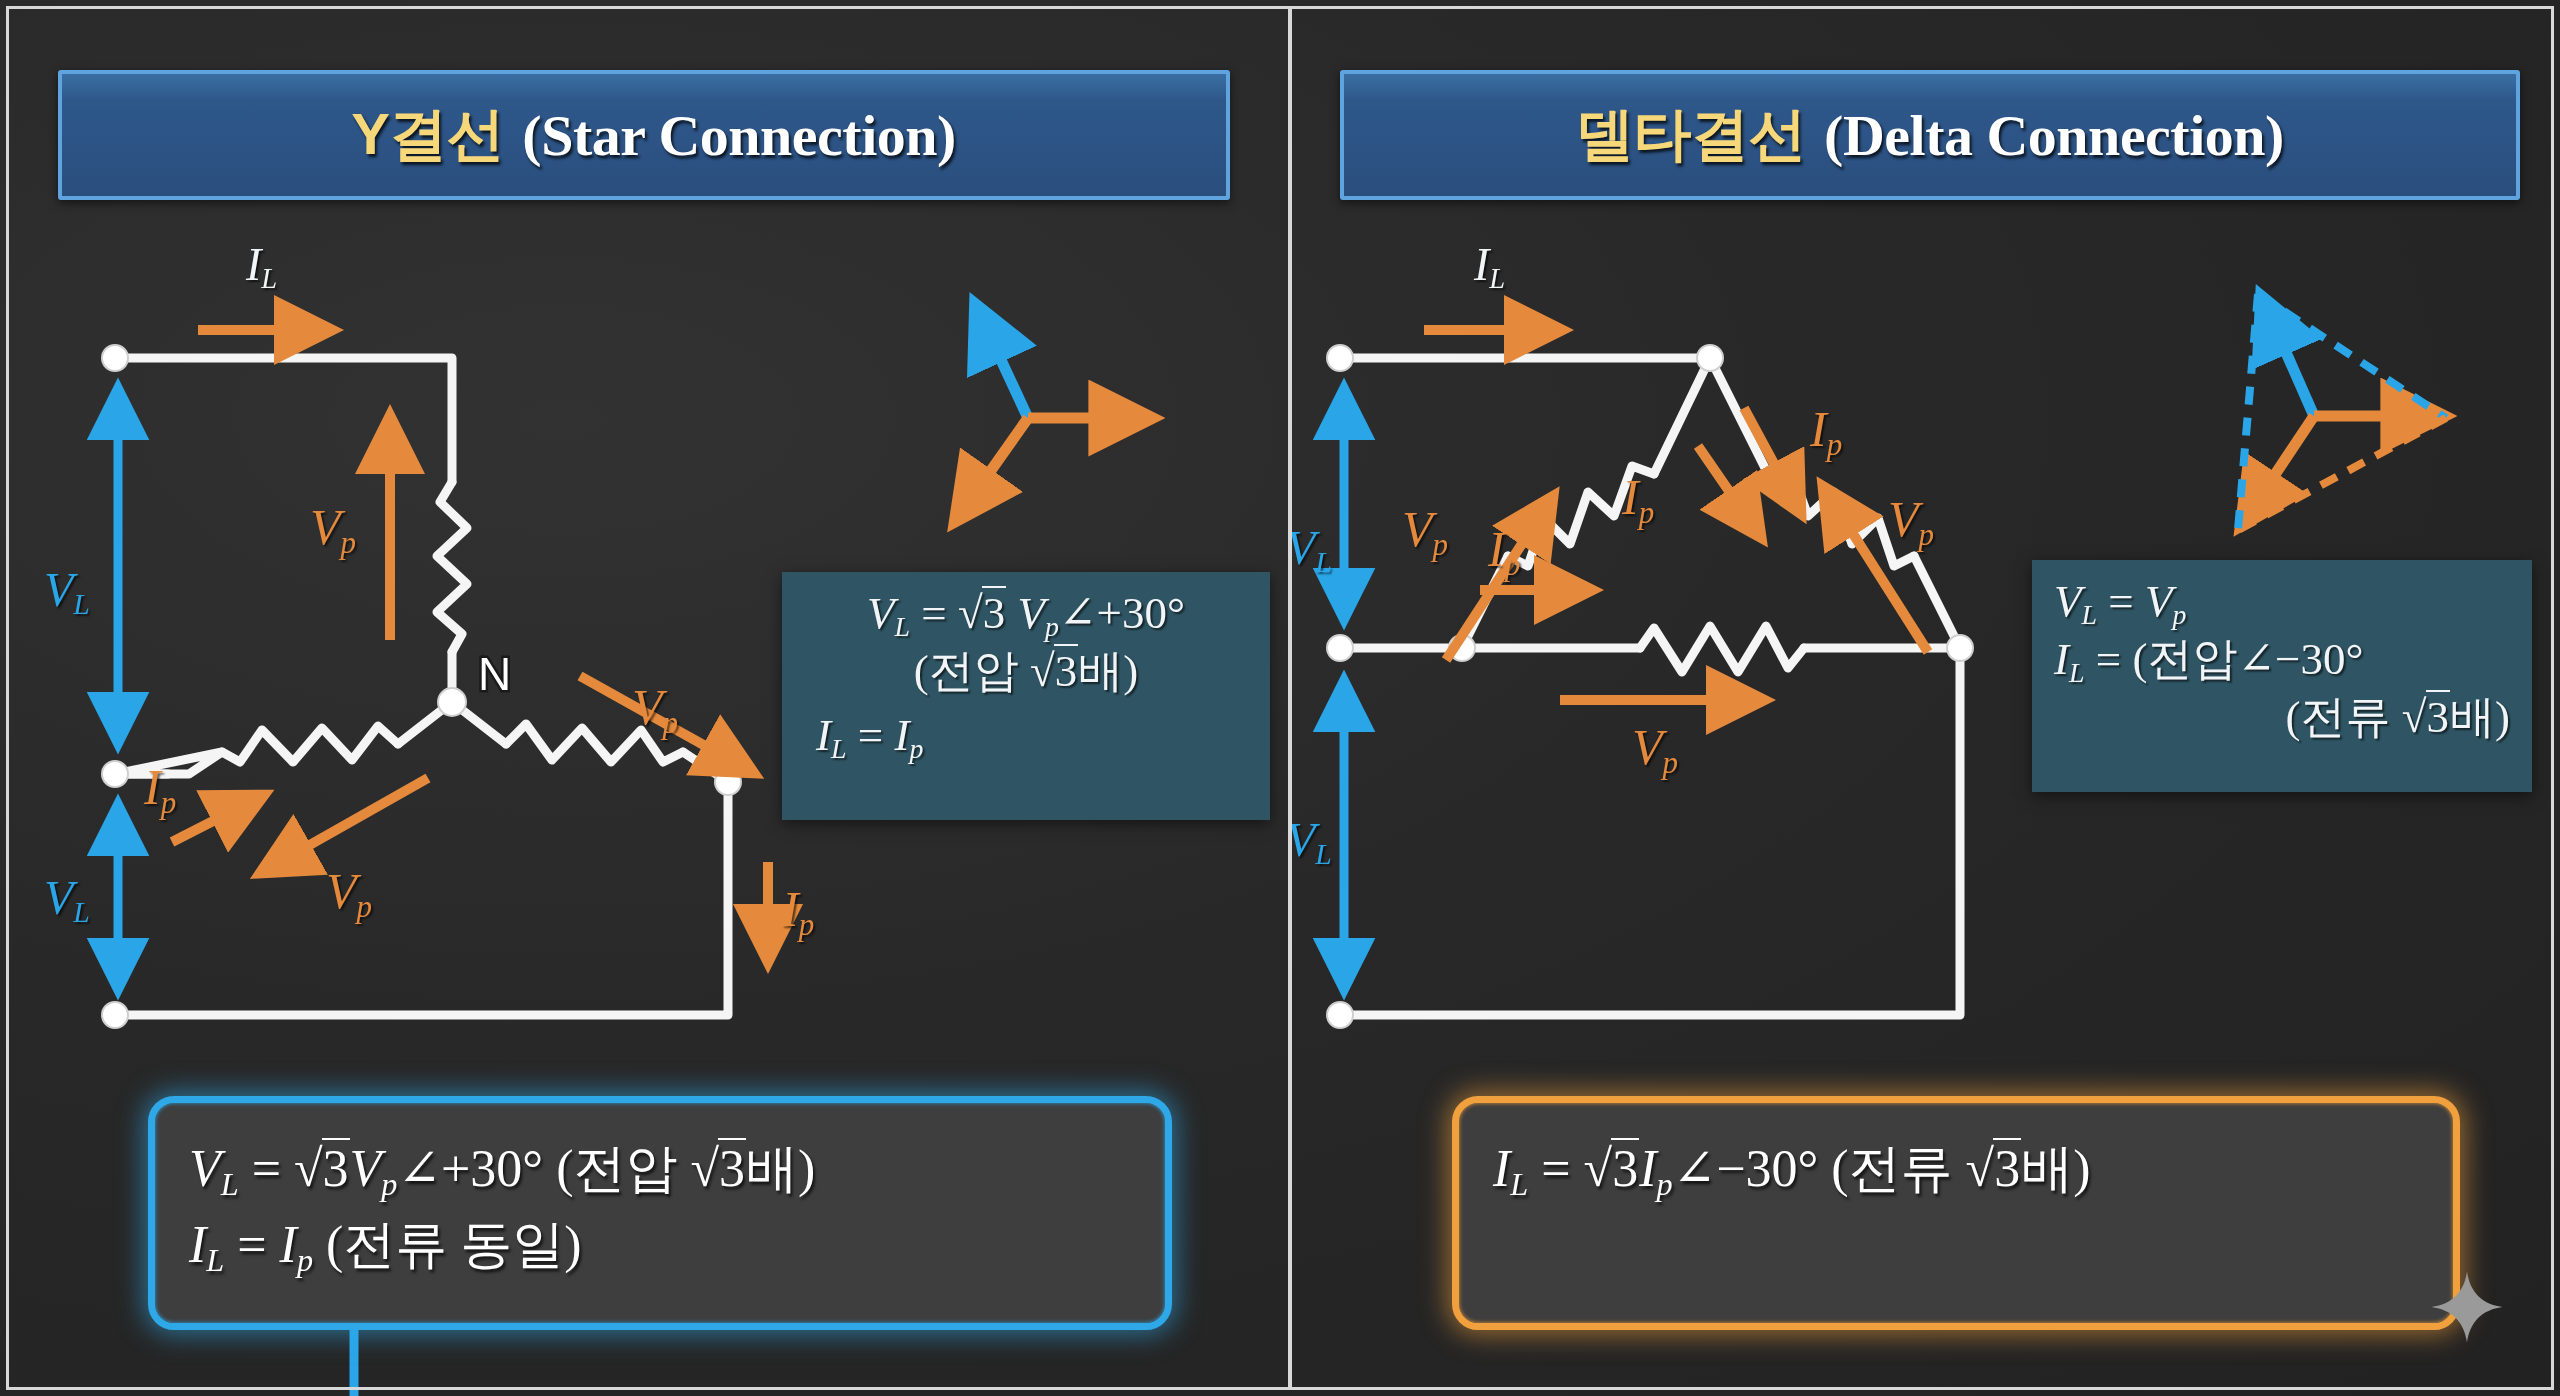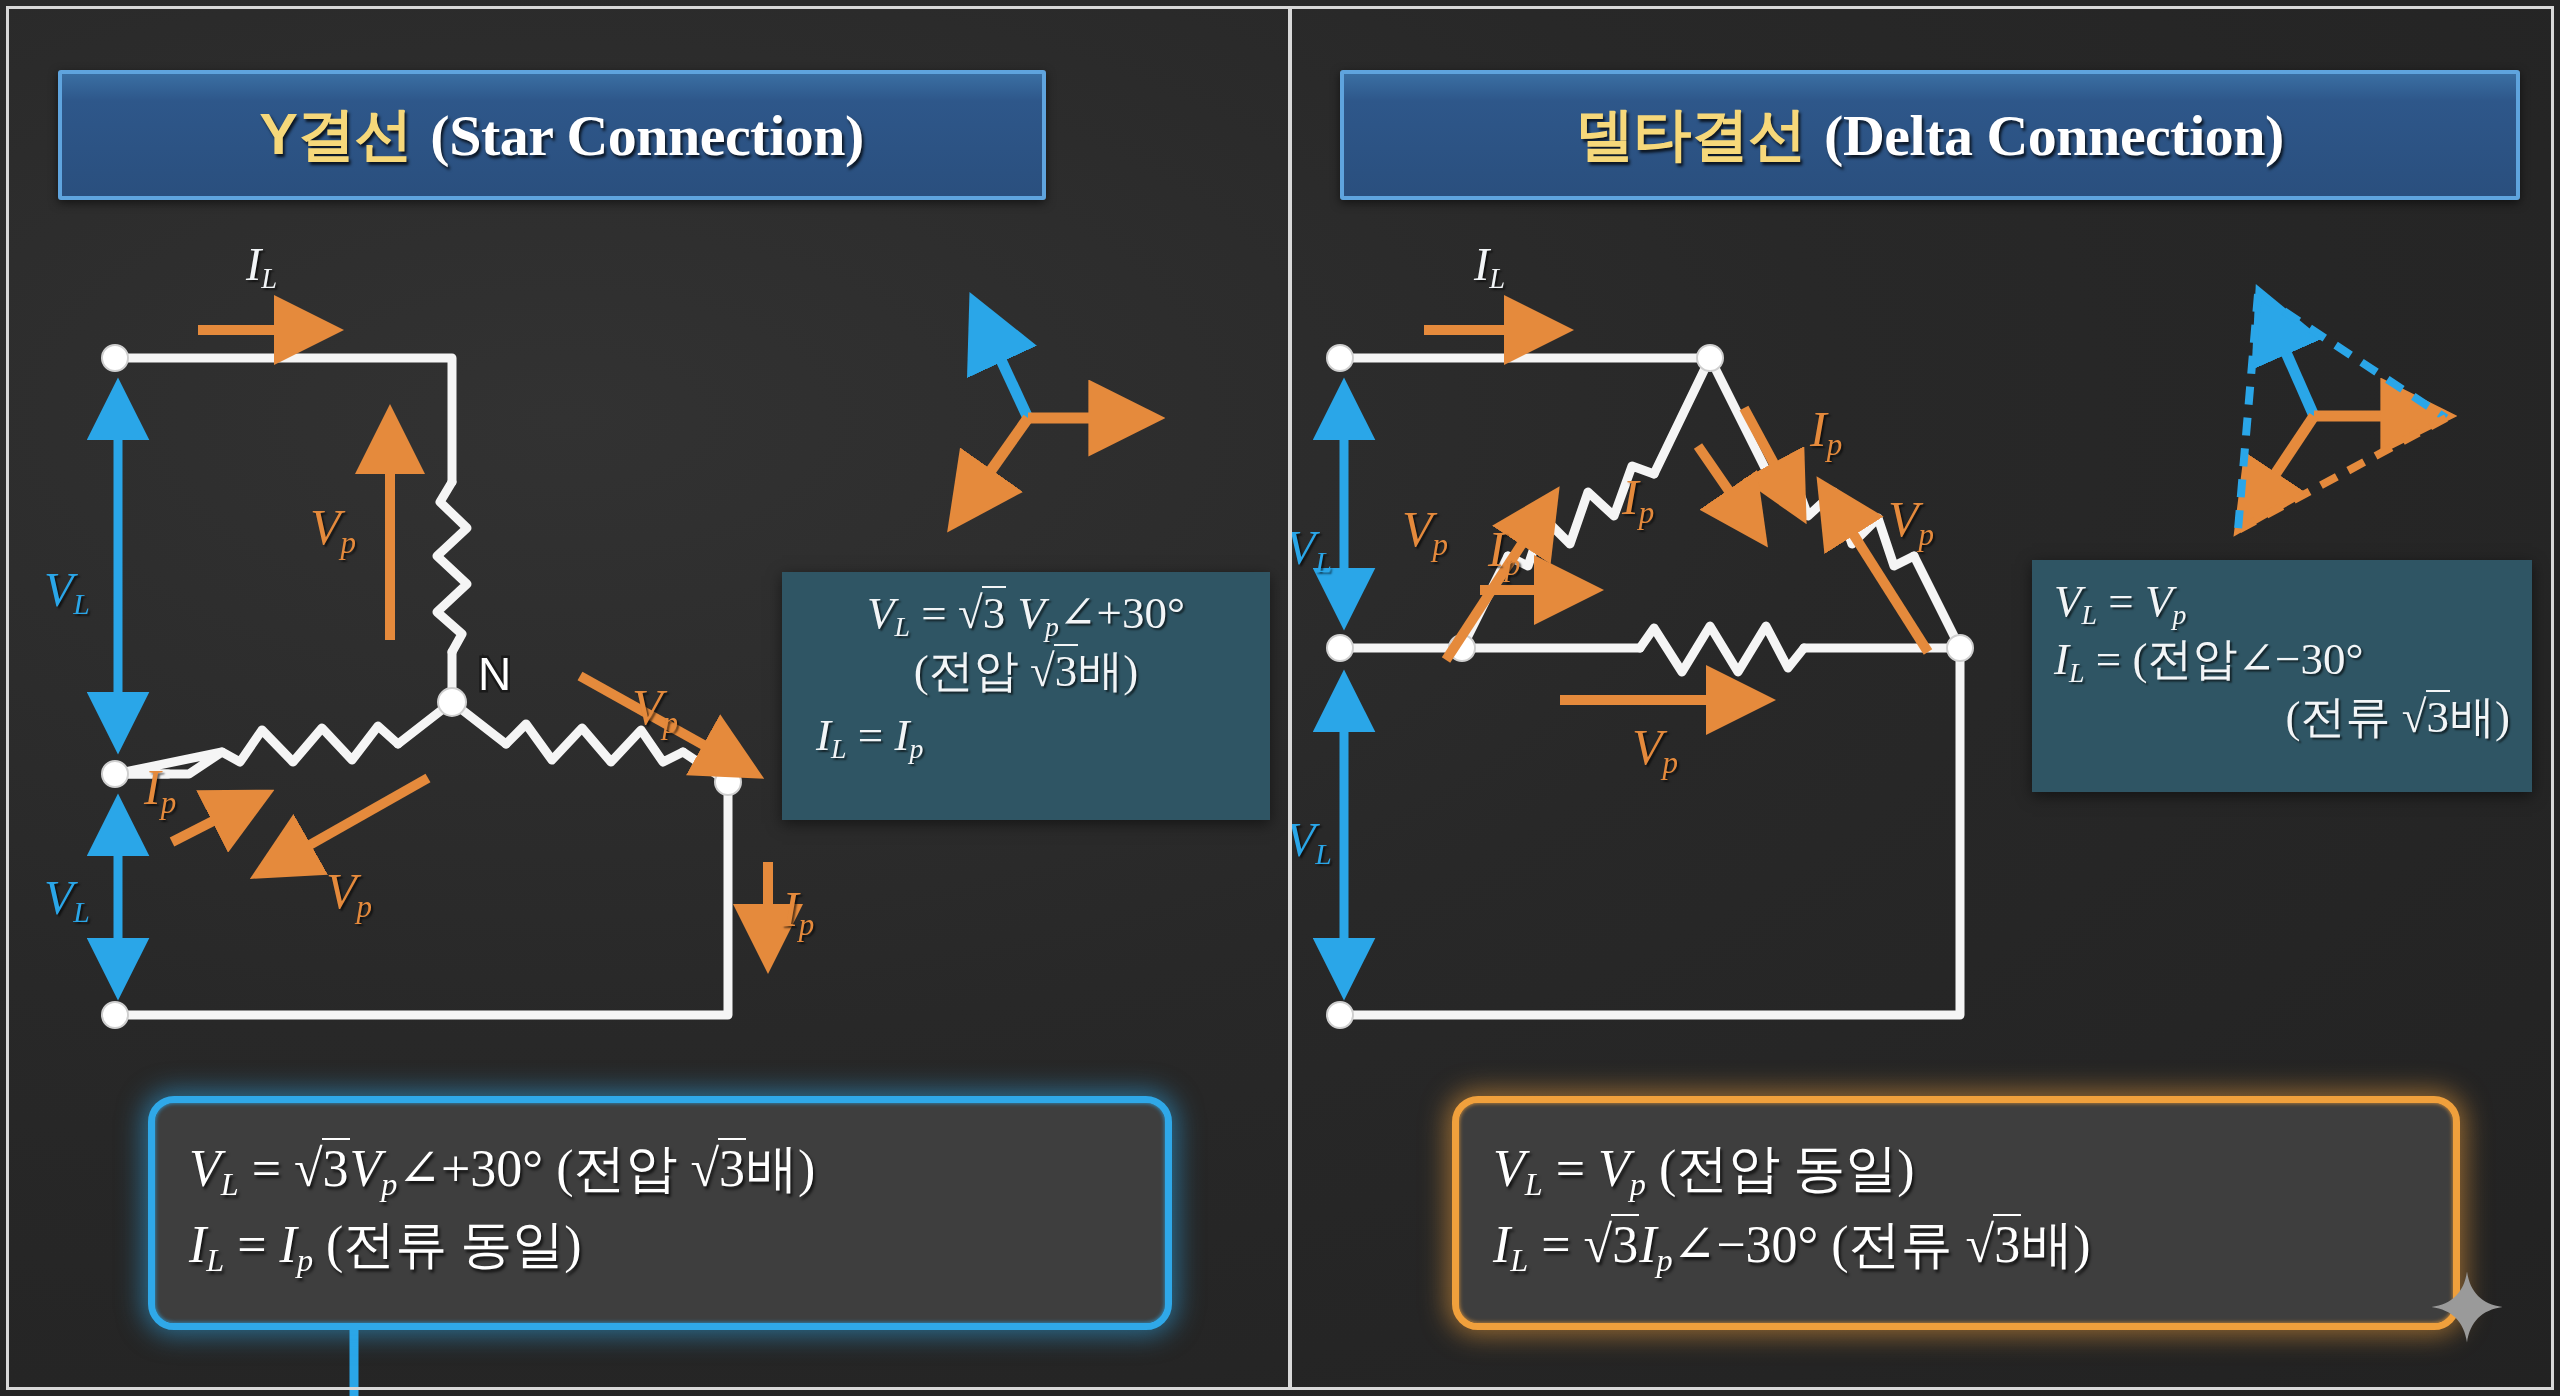--- a/index.html
+++ b/index.html
@@ -26,21 +26,21 @@
   
   .title-banner{position:absolute;box-sizing:border-box;
     background:linear-gradient(180deg,#3a6fa3 0%,#2e578a 22%,#2a4f7e 100%);
     border:4px solid #5fa4de;border-radius:3px;
     display:flex;align-items:center;justify-content:center;
     box-shadow:0 3px 10px rgba(0,0,0,.55);}
   .title-text{font-size:58px;font-weight:bold;letter-spacing:-0.5px;white-space:nowrap;}
   .title-ko{color:#f6d87a;text-shadow:2px 3px 3px rgba(0,0,0,.75);}
   .title-en{color:#ffffff;text-shadow:2px 3px 3px rgba(0,0,0,.75);font-family:Liberation Serif, serif;}
 
-  #title-left{left:58px;top:70px;width:988px;height:130px;padding-left:19px;}
+  #title-left{left:58px;top:70px;width:1172px;height:130px;padding-left:19px;}
   #title-right{left:48px;top:70px;width:1180px;height:130px;}
 
   
   .info-box{position:absolute;background:#2f5564;
             box-shadow:0 4px 14px rgba(0,0,0,.5);
             padding:14px 22px;box-sizing:border-box;}
   #info-left{left:782px;top:572px;width:488px;height:248px;}
   #info-right{left:2032px-1292px;top:560px;width:500px;height:268px;}
   .math{color:#f2f5f7;font-family:"Liberation Serif","DejaVu Serif",serif;
         text-shadow:2px 2px 2px rgba(0,0,0,.6);white-space:nowrap;}
@@ -298,23 +298,20 @@
       <div class="math info-line">
         <i>I</i><span class="sub">L</span> = (전압∠−30°
       </div>
       <div class="math info-line r">
         (전류 <span class="rad">√<span class="bar">3</span></span>배)
       </div>
     </div>
 
     <div class="summary" id="sum-right" style="left:160px;top:1096px;width:1008px;height:234px;">
       <div class="sum-line">
-        <i>V</i><span class="sub">L</span> = <i>V</i><span class="sub">p</span> (전압 동일)
-      </div>
-      <div class="sum-line">
         <i>I</i><span class="sub">L</span> = <span class="rad">√<span class="bar">3</span></span><i>I</i><span class="sub">p</span>∠−30° (전류 <span class="rad">√<span class="bar">3</span></span>배)
       </div>
     </div>
 
     <svg class="sparkle" viewBox="0 0 100 100">
       <path d="M50,2 C54,30 70,46 98,50 C70,54 54,70 50,98 C46,70 30,54 2,50 C30,46 46,30 50,2 Z" fill="#9a9a9a"></path>
     </svg>
   </div>
 
   <div id="frame"></div>

